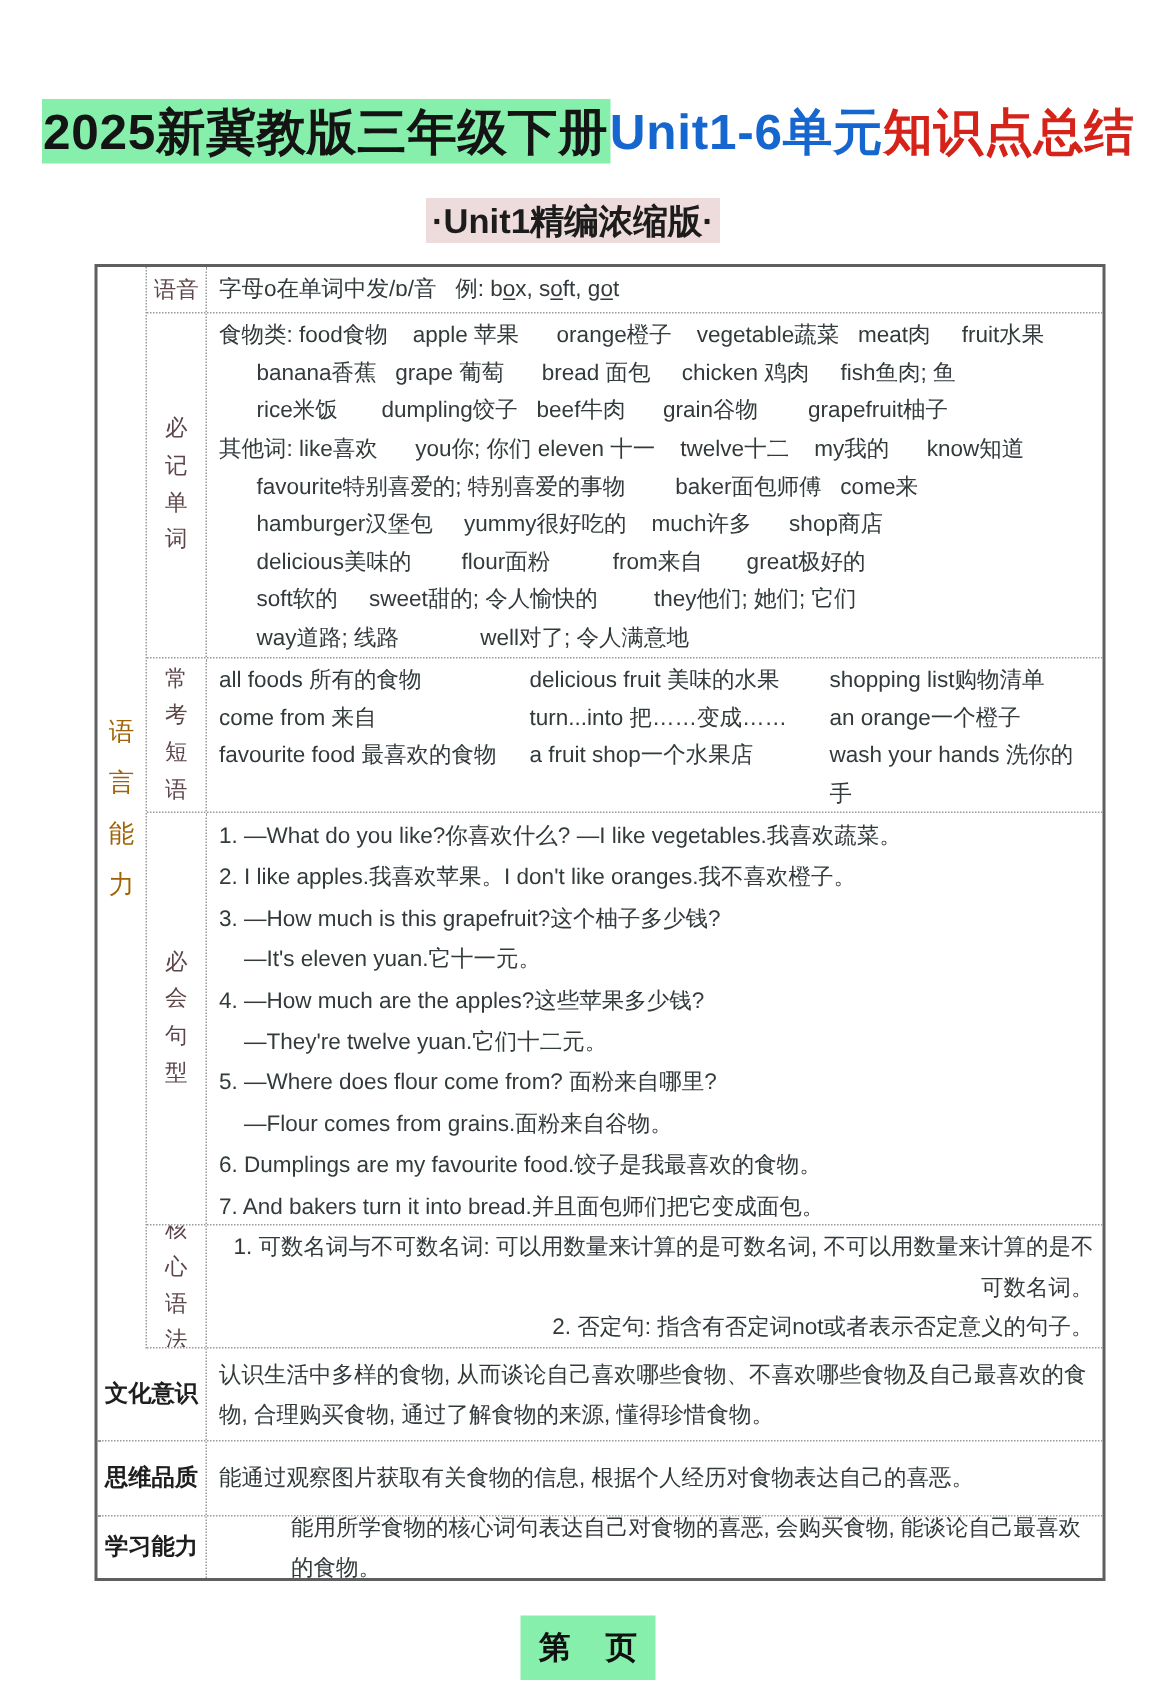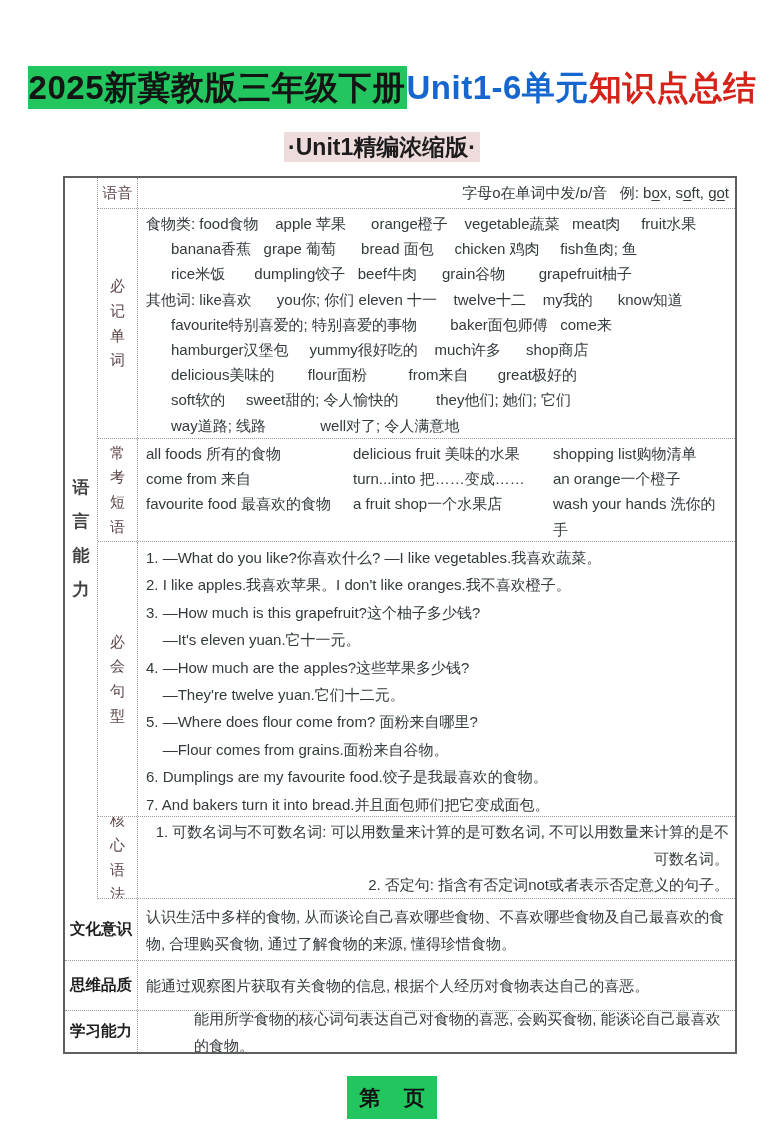--- a/index.html
+++ b/index.html
@@ -10,21 +10,21 @@
     color:#323a3c; position:relative; overflow:hidden;
   }
   .page { position:absolute; inset:0; background:#fff; }
 
   
   .title {
     position:absolute; top:66px; left:0; width:784px;
     text-align:center; font-size:33px; font-weight:bold;
     letter-spacing:0.5px; white-space:nowrap;
   }
-  .hl-yellow { background:#22c55e; color:#141414; padding:3px 1px; }
+  .hl-yellow { background:#86efac; color:#141414; padding:3px 1px; }
   .t-blue { color:#1666cf; }
   .t-red  { color:#d6231a; }
 
   .subtitle {
     position:absolute; top:132px; left:0; width:764px;
     text-align:center; font-size:23px; font-weight:bold; color:#1c1c1c;
   }
   .subtitle .hl-pink { background:#eedbdb; padding:2px 4px; }
 
   
@@ -33,37 +33,37 @@
     border:2px solid #5f5f5f; background:#fff;
     display:flex; flex-direction:column;
     font-size:15px;
   }
   .main-group { display:flex; }
   .group-label-cell {
     width:33px; border-right:1px dotted #9a9a9a;
     display:flex; align-items:center; justify-content:center;
   }
   .group-label {
-    width:18px; font-size:17px; font-weight:bold; color:#404040;
+    width:18px; font-size:17px; font-weight:normal; color:#a16207;
     word-break:break-all; line-height:2.0; text-align:center;
   }
   .subrows { flex:1; display:flex; flex-direction:column; }
   .subrow { display:flex; border-bottom:1px dotted #9a9a9a; overflow:hidden; }
   .sublabel-cell {
     width:40px; border-right:1px dotted #9a9a9a; flex-shrink:0;
     display:flex; align-items:center; justify-content:center;
     color:#5d4549;
   }
   .vlabel { width:16px; word-break:break-all; line-height:1.65; text-align:center; }
   .hlabel { text-align:center; }
   .subcontent { flex:1; padding:2px 6px 2px 8px; overflow:hidden; }
   .line { white-space:pre-wrap; }
 
   .row-phonics   { height:31px; }
-  .row-phonics .subcontent { line-height:26px;text-align:right; }
+  .row-phonics .subcontent { line-height:26px; }
   .u { text-decoration:underline; text-underline-offset:2px; }
 
   .row-words     { height:230px; }
   .row-words .line { line-height:25.2px; }
 
   .row-phrases   { height:103px; }
   .phrase-grid {
     display:grid; grid-template-columns:207px 200px 1fr;
     line-height:25.2px;
   }

